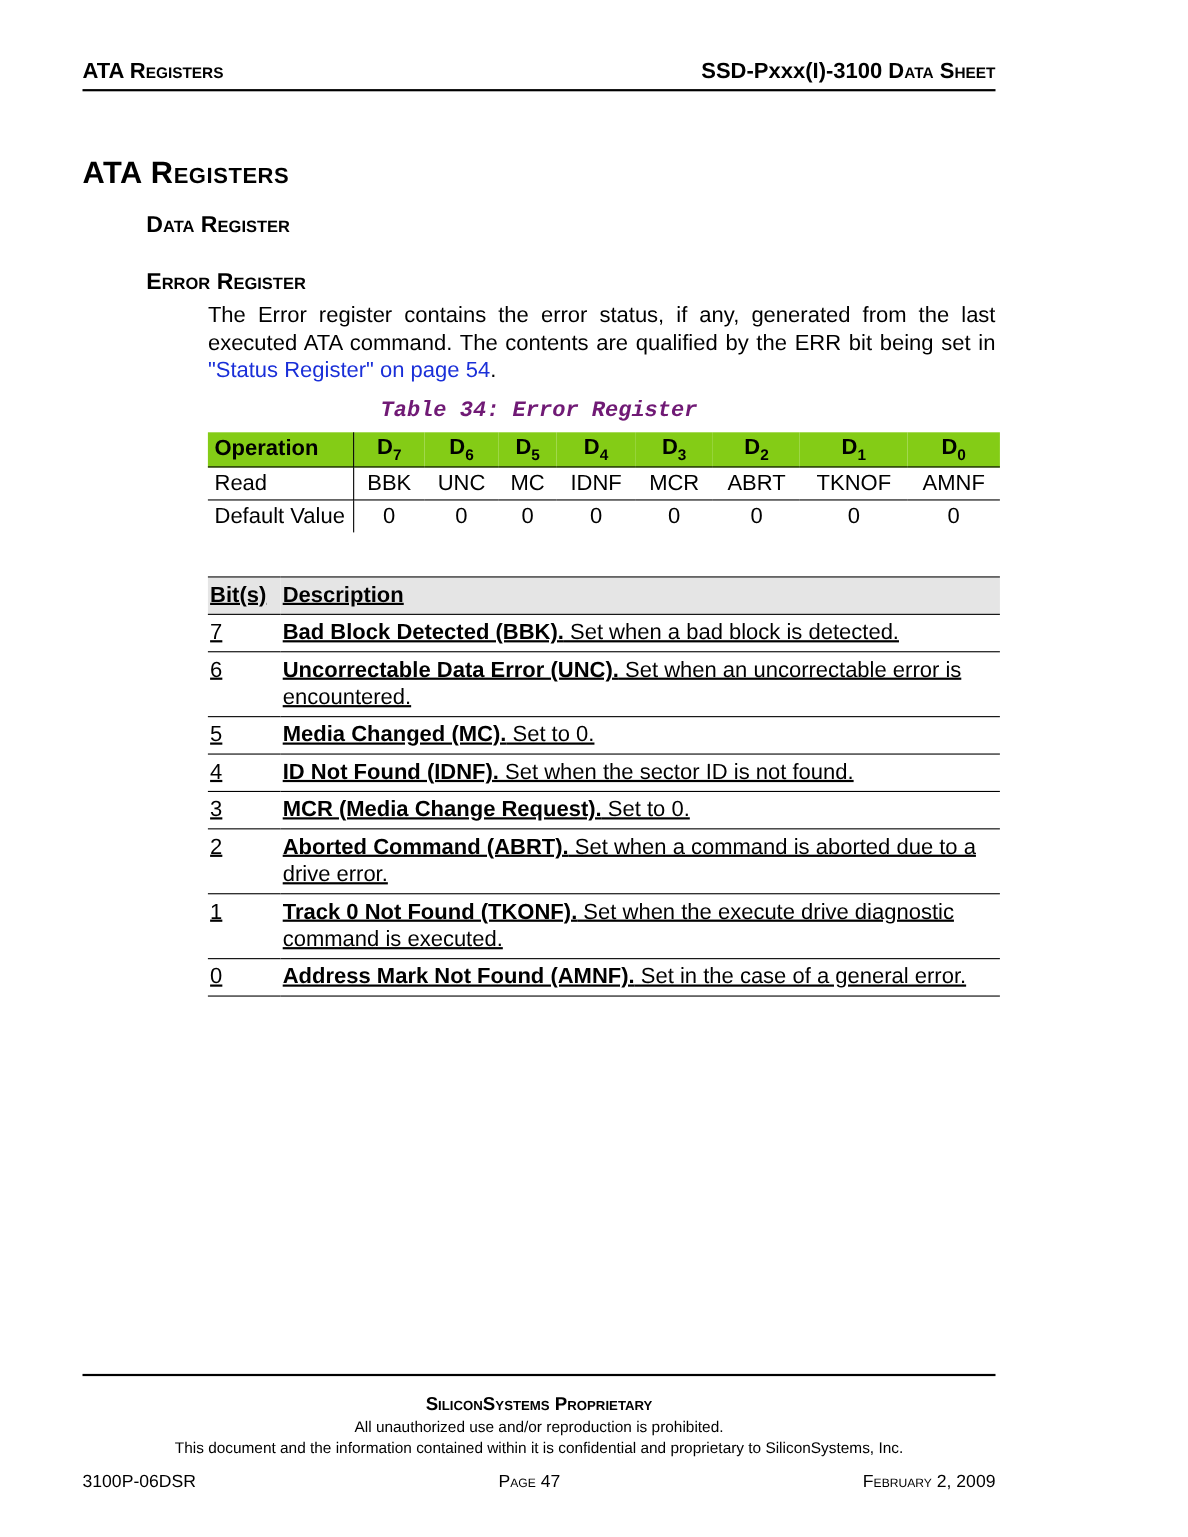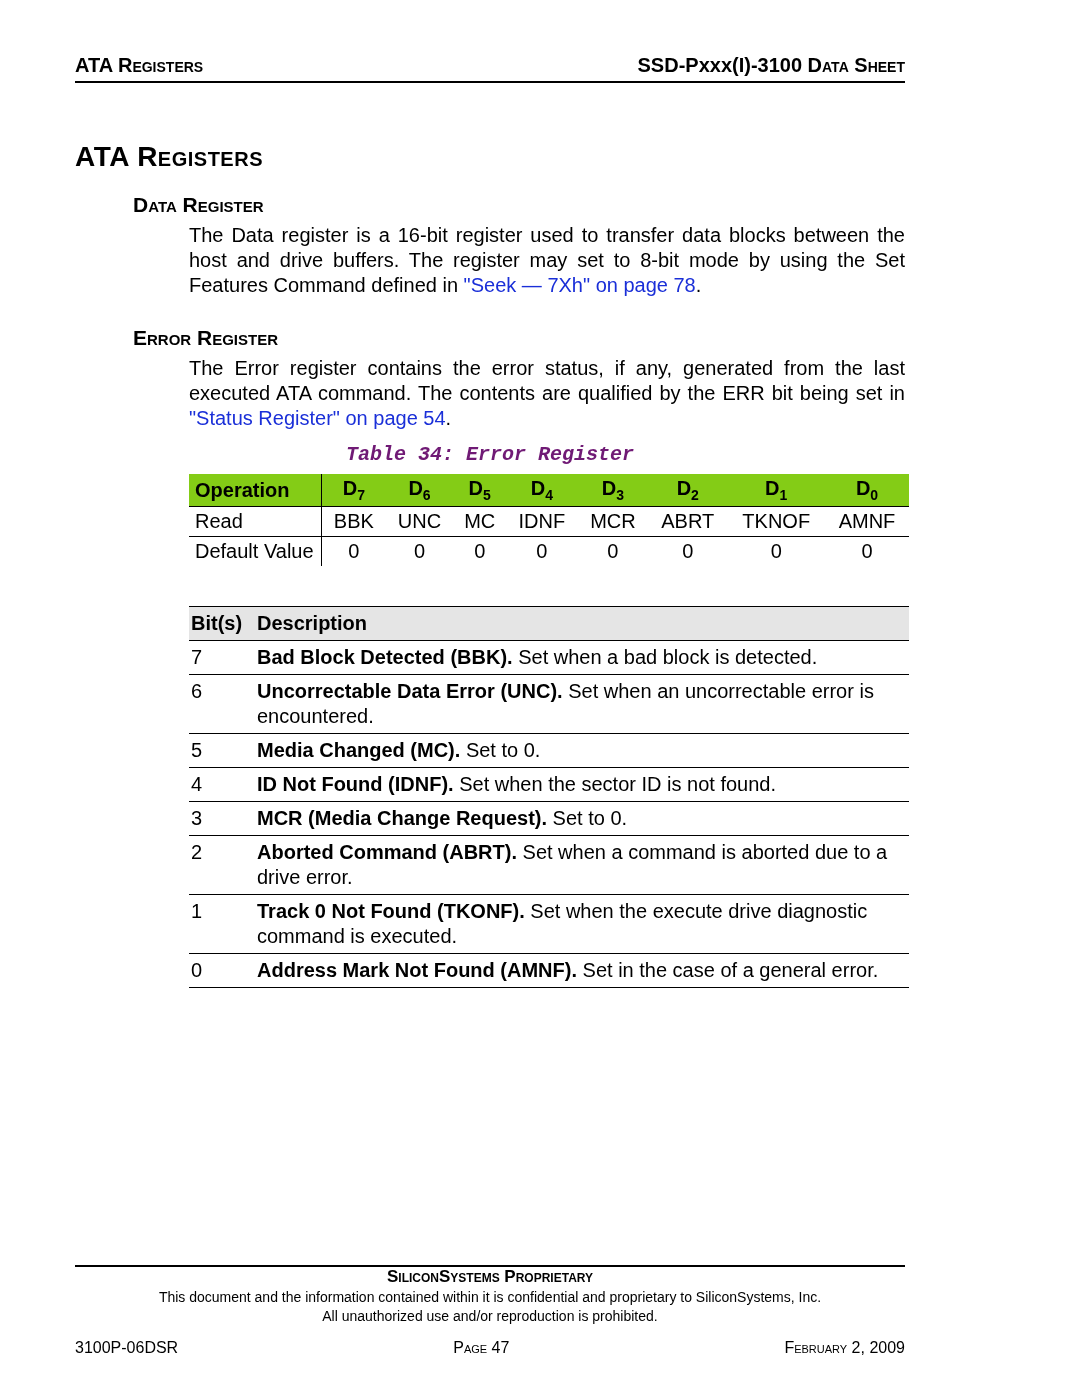--- a/index.html
+++ b/index.html
@@ -71,20 +71,21 @@
   table.reg th:first-child { text-align: left; border-right: 1.5px solid #000; width: 120px;}
   table.reg tr:nth-child(2) td:first-child { border-right:1.5px solid #000;}
   table.reg td:first-child { text-align: left; }
   table.reg tr.read td { border-bottom: 1px solid #000; }
   .sub { font-size: 0.7em; vertical-align: sub; }
   table.bits {
     margin-left: 114px;
     margin-top: 40px;
     border-collapse: collapse;
     width: 720px;
+    text-decoration: underline;
   }
   table.bits th, table.bits td {
     text-align: left;
     vertical-align: top;
     padding: 4px 6px 4px 2px;
     font-size: 20px;
     line-height: 1.25;
   }
   table.bits th {
     border-top: 1.5px solid #000;
@@ -96,21 +97,21 @@
   table.bits td { border-bottom: 1px solid #000; }
   .desc-bold { font-weight: bold; }
   .footer {
     position: absolute;
     bottom: 40px;
     left: 75px;
     right: 75px;
     border-top: 2px solid #000;
     text-align: center;
     font-size: 15px;
-    padding-top: 0;
+    padding-top: 16px;
   }
   .footer .prop { font-weight: bold; font-variant: small-caps; font-size:17px;}
   .footer .conf { font-size: 14px; line-height:1.2; margin-top:2px;}
   .footer-row {
     display: flex;
     justify-content: space-between;
     font-size: 16px;
     margin-top: 14px;
   }
   .just { text-align: justify; text-justify: inter-word; }
@@ -123,23 +124,20 @@
   <div class="hdr">
     <span class="sc">ATA Registers</span>
     <span>
       <span style="font-variant:normal;">SSD-Pxxx(I)-3100 D</span><span class="sc">ata</span><span> S</span><span class="sc">heet</span>
     </span>
   </div>
 
   <div class="h1 sc">ATA Registers</div>
 
   <div class="h2 sc">Data Register</div>
-  <div class="body-text">
-    <span>The Data register is a 16-bit register used to transfer data blocks between the host and drive buffers. The register may set to 8-bit mode by using the Set Features Command defined in </span><span class="link">"Seek — 7Xh" on page 78</span><span>.</span>
-  </div>
 
   <div class="h2 sc" style="margin-top:28px;">Error Register</div>
   <div class="body-text">
     <span>The Error register contains the error status, if any, generated from the last executed ATA command. The contents are qualified by the ERR bit being set in </span><span class="link">"Status Register" on page 54</span><span>.</span>
   </div>
 
   <div class="caption">Table 34:  Error Register</div>
 
   <table class="reg">
     <tbody>
@@ -215,22 +213,22 @@
         </tr>
     <tr>
           <td>0</td>
           <td class="just"><span class="desc-bold">Address Mark Not Found (AMNF).</span><span> Set in the case of a general error.</span></td>
         </tr>
   </tbody>
     </table>
 
   <div class="footer">
     <div class="prop">SiliconSystems Proprietary</div>
+    <div class="conf">All unauthorized use and/or reproduction is prohibited.</div>
     <div class="conf">This document and the information contained within it is confidential and proprietary to SiliconSystems, Inc.</div>
-    <div class="conf">All unauthorized use and/or reproduction is prohibited.</div>
     <div class="footer-row">
       <span>3100P-06DSR</span>
       <span><span>P</span><span class="sc" style="font-variant:small-caps;">age</span><span> 47</span></span>
       <span><span>F</span><span class="sc" style="font-variant:small-caps;">ebruary</span><span> 2, 2009</span></span>
     </div>
   </div>
 
 </div>
 
 </body></html>

